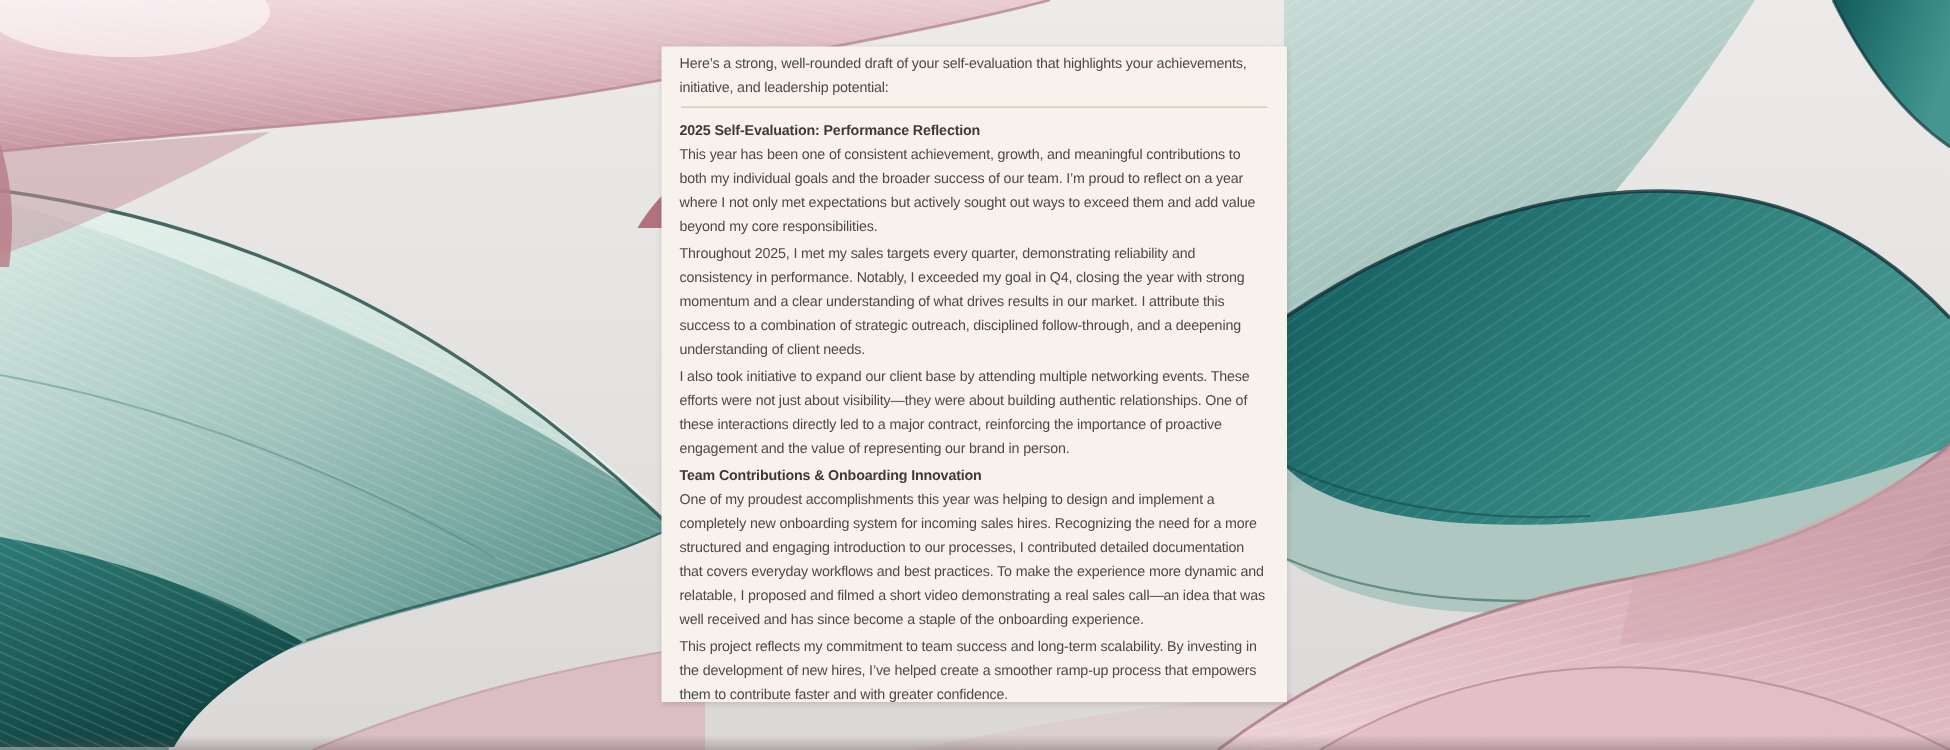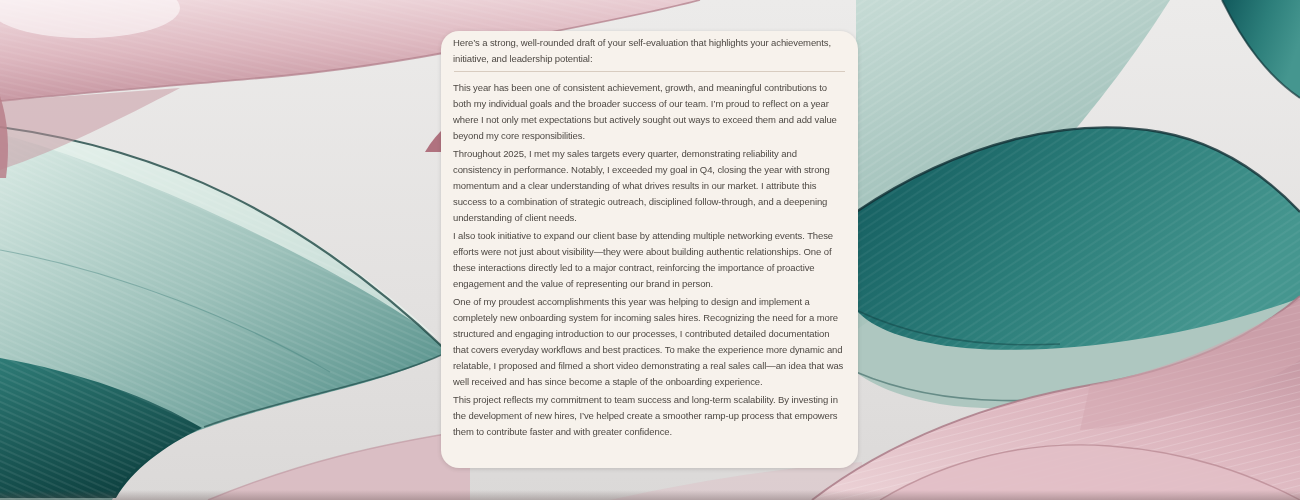--- a/index.html
+++ b/index.html
@@ -8,21 +8,20 @@
     background:#e5e3e2;font-family:"Liberation Sans",sans-serif;
   }
   .bg-art{position:absolute;inset:0;width:1300px;height:500px;}
   .doc{
     position:absolute;left:441px;top:31px;width:417px;height:437px;
     box-sizing:border-box;padding:4px 12px 0 12px;overflow:hidden;
     background:var(--panel-bg,#f7f2ec);
     color:var(--body-text,#4e4944);
     font-size:9.5px;line-height:16px;letter-spacing:-0.1px;
     box-shadow:0 1px 4px rgba(60,50,45,.18);
-    border-radius:18px;
   }
   .doc p{margin:0 0 2px 0;}
   .doc h3{
     margin:2px 0 0 0;font-size:9.5px;line-height:16px;font-weight:700;
     color:var(--heading-text,#3d3934);
   }
   .doc hr{
     border:none;margin:4px 1px 8px 1px;
     border-top:1px solid var(--divider,#d8ccc0);
   }
@@ -135,18 +134,20 @@
   <path d="M880,500 C950,458 1030,440 1110,446 C1190,452 1250,474 1300,500" fill="none" stroke="#b5848f" stroke-width="1.4" opacity="0.7"></path>
   <path d="M1090,385 C1160,372 1230,344 1300,300 L1300,360 C1240,400 1160,424 1080,430 Z" fill="#d4a8b1" opacity="0.55"></path>
 
   <rect x="0" y="490" width="1300" height="10" fill="url(#botShade)"></rect>
 </svg>
 </div>
 
 <div class="doc">
   <p>Here’s a strong, well-rounded draft of your self-evaluation that highlights your achievements, initiative, and leadership potential:</p>
   <hr>
+  <h3>2025 Self-Evaluation: Performance Reflection</h3>
   <p>This year has been one of consistent achievement, growth, and meaningful contributions to both my individual goals and the broader success of our team. I’m proud to reflect on a year where I not only met expectations but actively sought out ways to exceed them and add value beyond my core responsibilities.</p>
   <p>Throughout 2025, I met my sales targets every quarter, demonstrating reliability and consistency in performance. Notably, I exceeded my goal in Q4, closing the year with strong momentum and a clear understanding of what drives results in our market. I attribute this success to a combination of strategic outreach, disciplined follow-through, and a deepening understanding of client needs.</p>
   <p>I also took initiative to expand our client base by attending multiple networking events. These efforts were not just about visibility—they were about building authentic relationships. One of these interactions directly led to a major contract, reinforcing the importance of proactive engagement and the value of representing our brand in person.</p>
+  <h3>Team Contributions &amp; Onboarding Innovation</h3>
   <p>One of my proudest accomplishments this year was helping to design and implement a completely new onboarding system for incoming sales hires. Recognizing the need for a more structured and engaging introduction to our processes, I contributed detailed documentation that covers everyday workflows and best practices. To make the experience more dynamic and relatable, I proposed and filmed a short video demonstrating a real sales call—an idea that was well received and has since become a staple of the onboarding experience.</p>
   <p>This project reflects my commitment to team success and long-term scalability. By investing in the development of new hires, I’ve helped create a smoother ramp-up process that empowers them to contribute faster and with greater confidence.</p>
 </div>
 
 </body></html>

